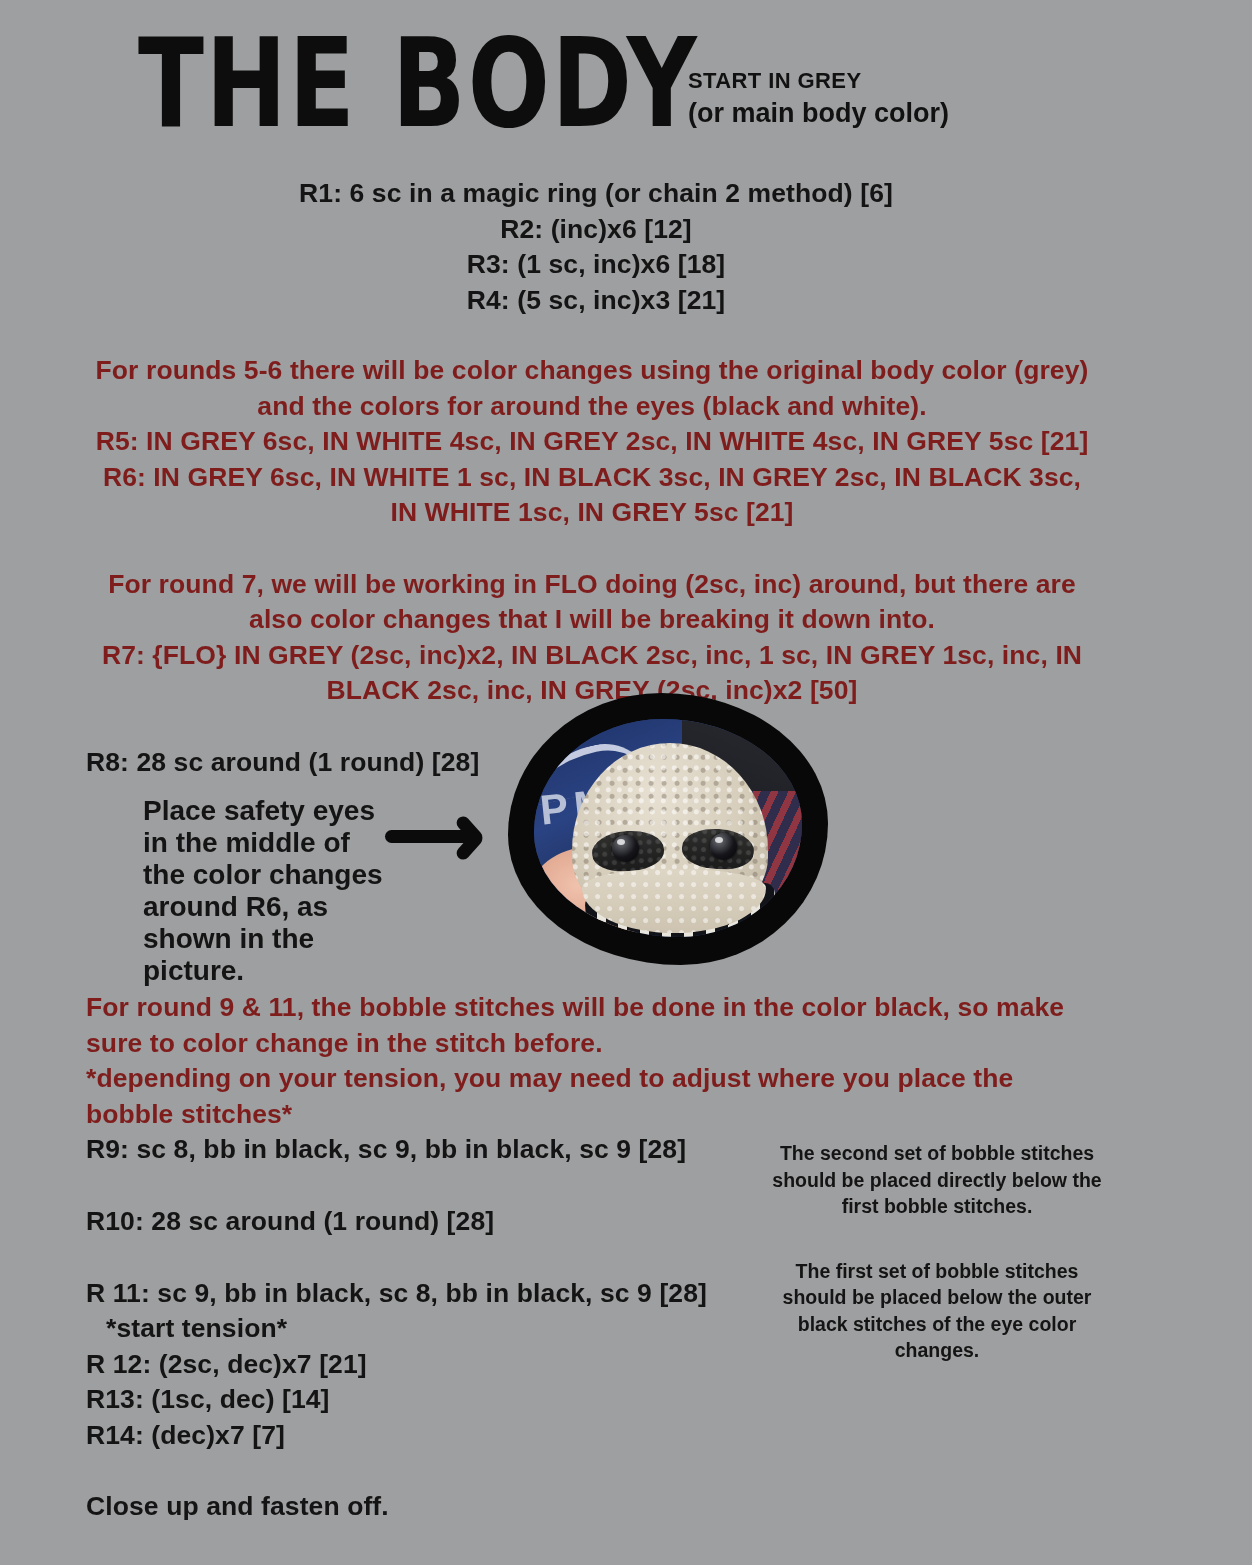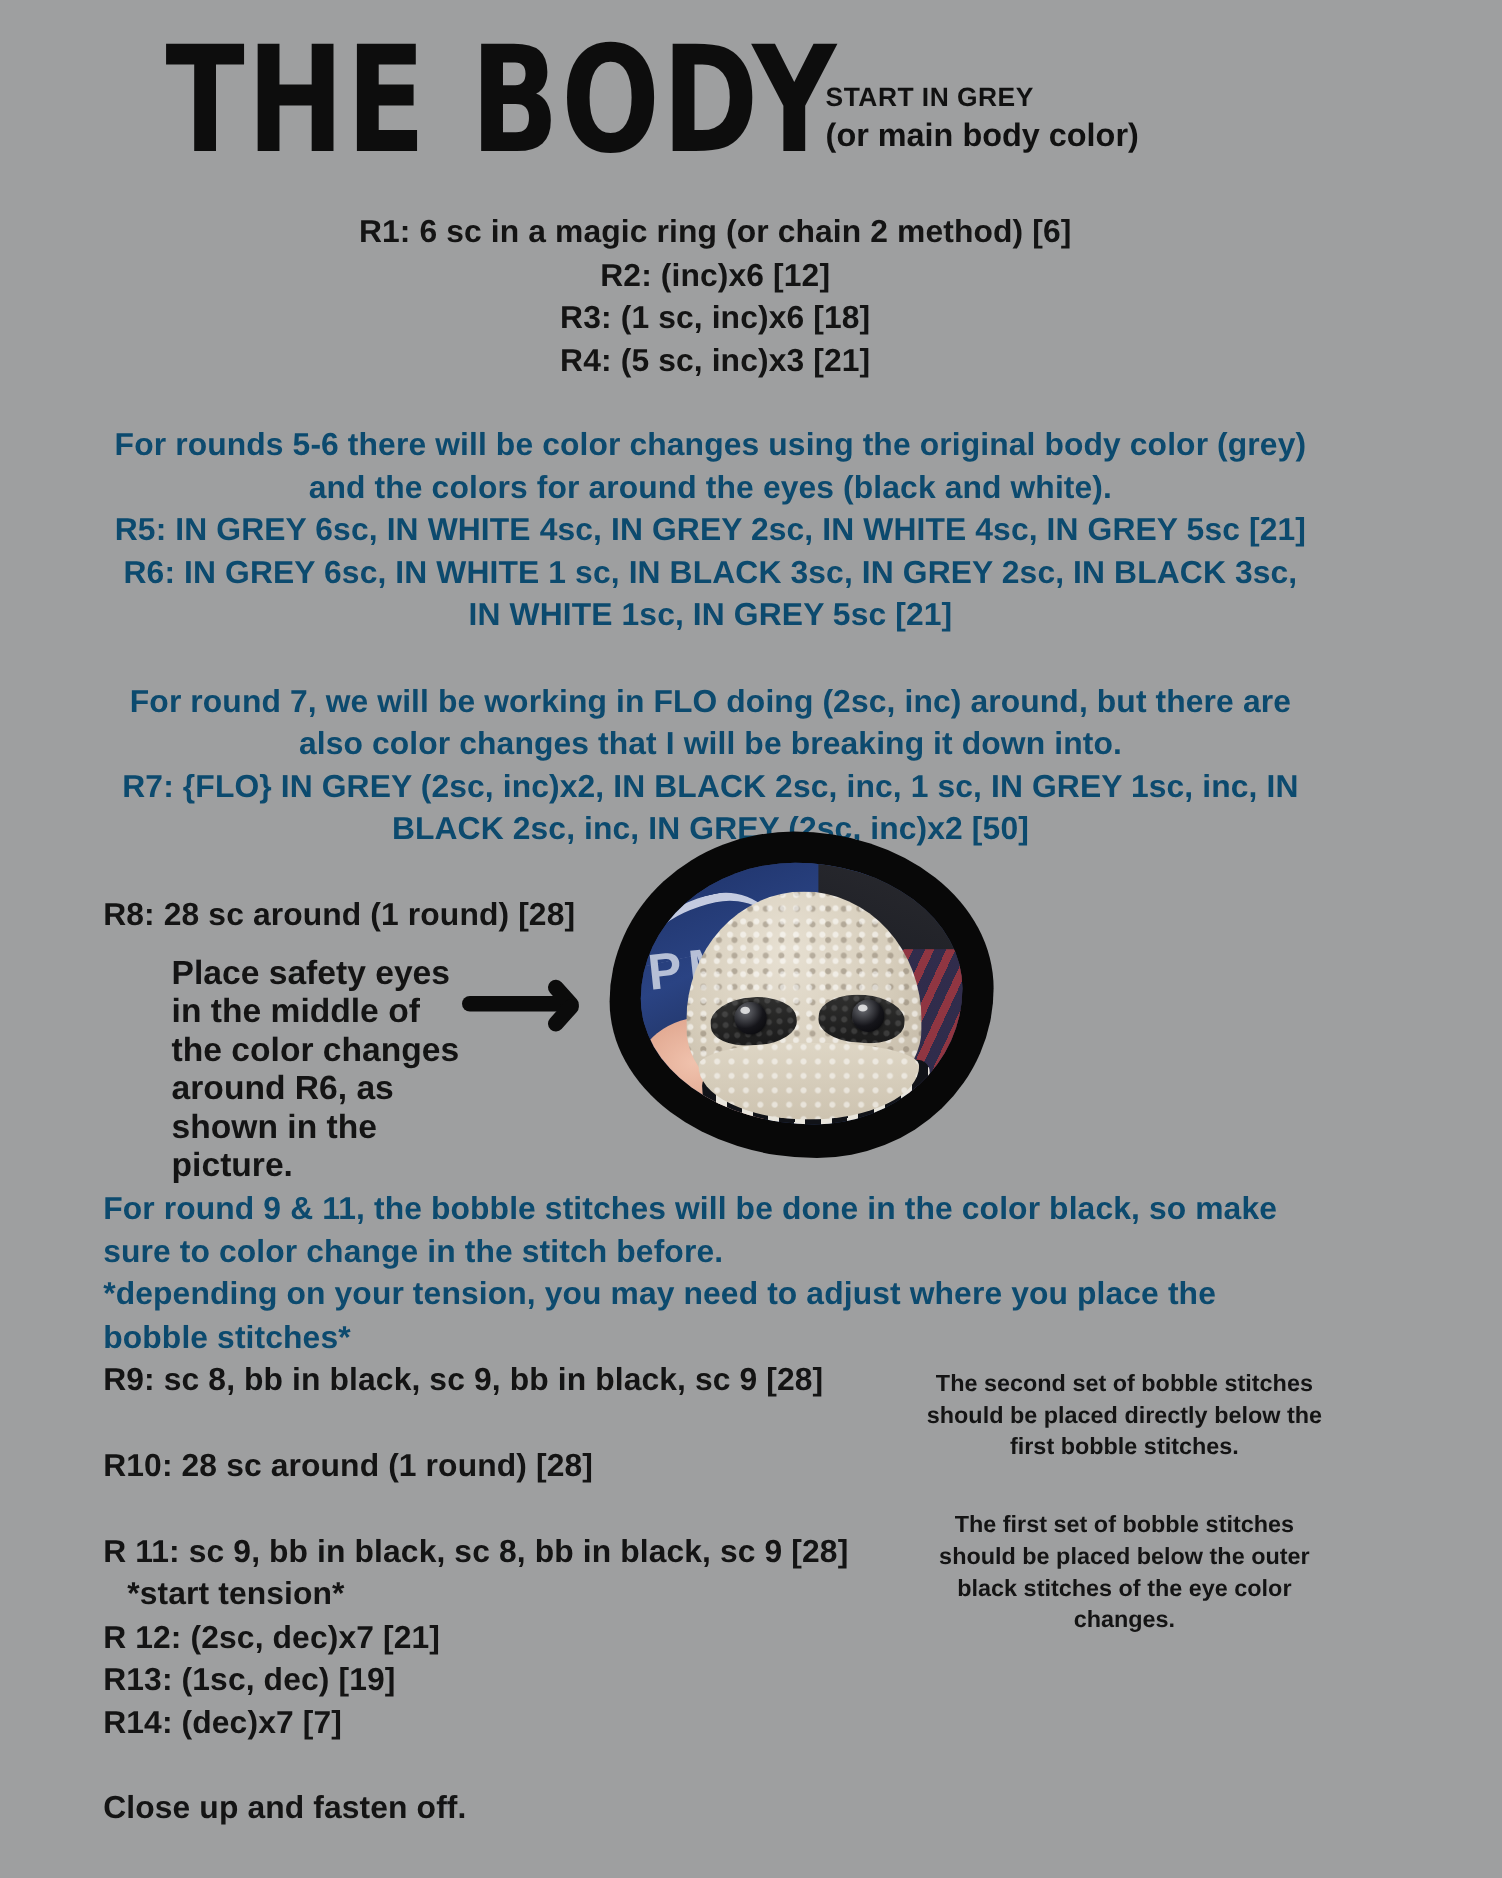--- a/index.html
+++ b/index.html
@@ -71,21 +71,21 @@
     left: 86px;
     top: 176px;
     width: 1020px;
     text-align: center;
   }
   .para {
     font-size: 26.5px;
     line-height: 35.5px;
     font-weight: 700;
     letter-spacing: 0.1px;
-    color: #0c4a6e;
+    color: #7f1d1d;
     margin: 0;
   }
   .para.wide { width: 1012px; }
   .gap-sm { height: 35px; }
   .gap-md { height: 36px; }
 
   .round-line {
     font-size: 26.5px;
     line-height: 35.5px;
     font-weight: 700;
@@ -398,19 +398,19 @@
     <div class="side-note">The second set of bobble stitches should be placed directly below the first bobble stitches.</div>
     <div class="side-note">The first set of bobble stitches should be placed below the outer black stitches of the eye color changes.</div>
   </div>
 
   <div class="lower-col">
     <div class="round-line">R10: 28 sc around (1 round) [28]</div>
     <div class="gap-md"></div>
     <div class="round-line">R 11: sc 9, bb in black, sc 8, bb in black, sc 9 [28]</div>
     <div class="round-line indent">*start tension*</div>
     <div class="round-line">R 12: (2sc, dec)x7 [21]</div>
-    <div class="round-line">R13: (1sc, dec) [19]</div>
+    <div class="round-line">R13: (1sc, dec) [14]</div>
     <div class="round-line">R14: (dec)x7 [7]</div>
     <div class="gap-md"></div>
     <div class="round-line">Close up and fasten off.</div>
   </div>
 
 </div>
 
 </body></html>

